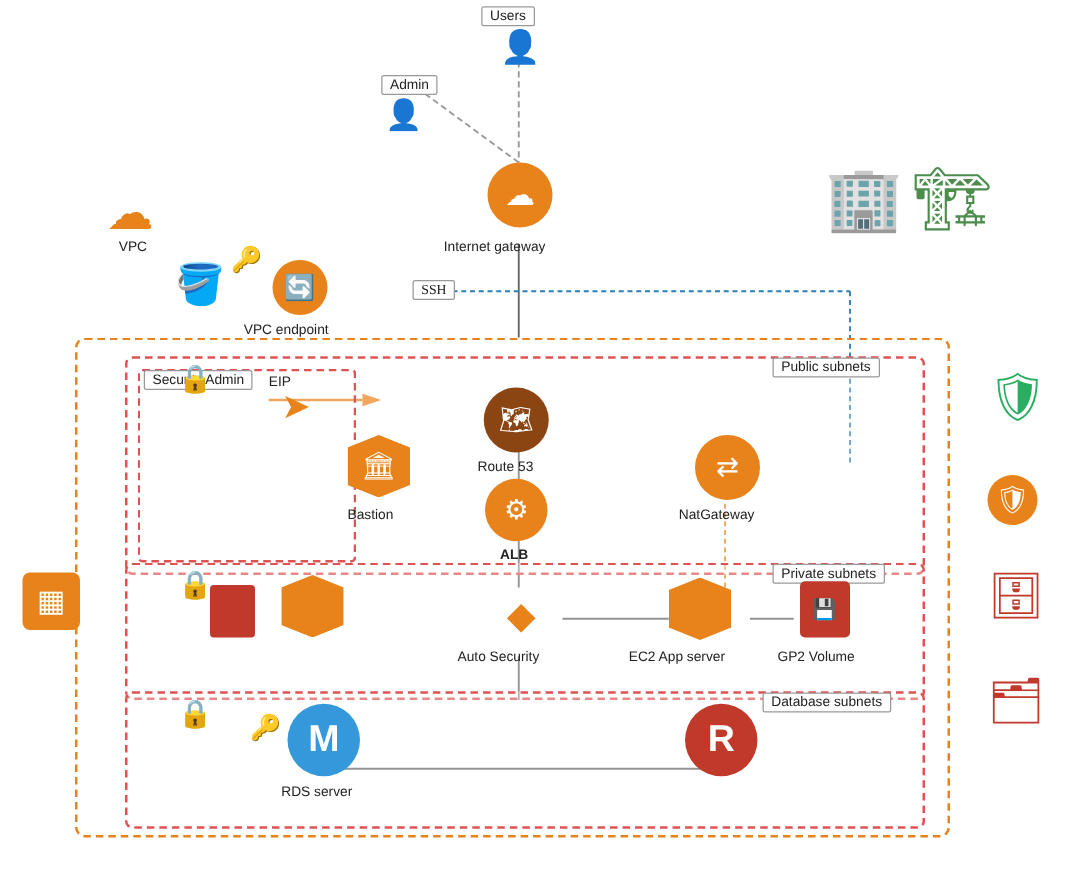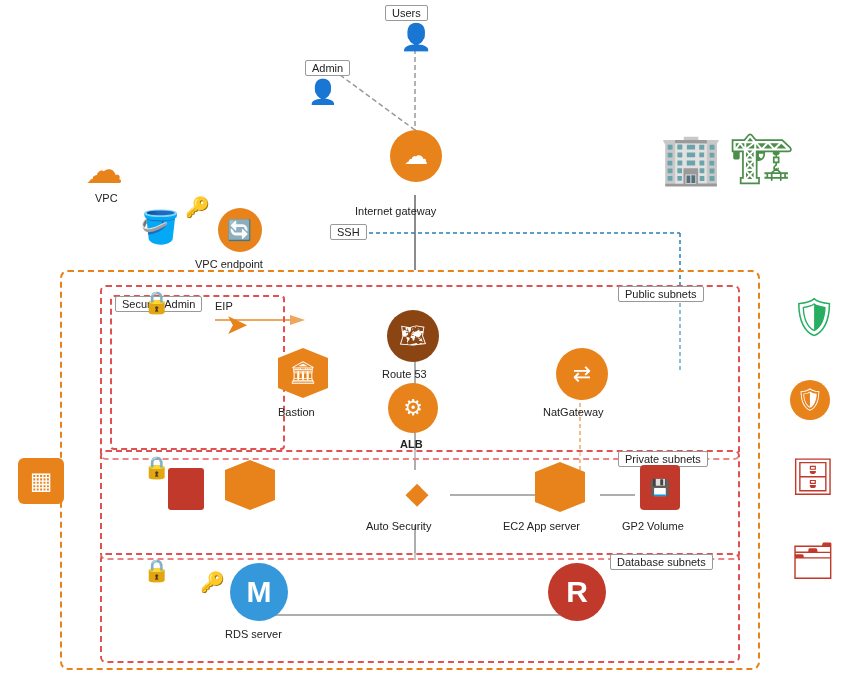--- a/index.html
+++ b/index.html
@@ -147,35 +147,35 @@
 
   <div style="position:absolute; left:400px; top:22px; font-size:26px;">👤</div>
 
   <div class="label box-label" style="left:305px; top:60px;text-align:center;">Admin</div>
 
   <div style="position:absolute; left:308px; top:78px; font-size:24px;">👤</div>
 
   <div style="position:absolute; left:390px; top:130px; width:52px; height:52px; background:#e8821a; border-radius:50%; display:flex; align-items:center; justify-content:center; font-size:24px; color:white;">
     ☁
   </div>
-  <div class="label" style="left:355px; top:192px;margin-top:13px;">Internet gateway</div>
+  <div class="label" style="left:355px; top:192px;">Internet gateway</div>
 
   <div style="position:absolute; left:85px; top:148px; font-size:38px; color:#e8821a;">☁</div>
   <div class="label" style="left:95px; top:192px; font-weight:normal;">VPC</div>
 
   <div class="key-icon" style="left:185px; top:195px;">🔑</div>
 
   <div style="position:absolute; left:140px; top:208px; font-size:32px;">🪣</div>
 
   <div style="position:absolute; left:218px; top:208px; width:44px; height:44px; background:#e8821a; border-radius:50%; display:flex; align-items:center; justify-content:center; color:white; font-size:20px;">
     🔄
   </div>
   <div class="label" style="left:195px; top:258px;">VPC endpoint</div>
 
-  <div class="label box-label" style="left:330px; top:224px;">SSH</div>
+  <div class="label box-label" style="left:330px; top:224px;font-family:Liberation Serif, serif;">SSH</div>
 
   <div class="vpc-box"></div>
 
   <div class="public-subnets"></div>
   <div class="label box-label" style="left:618px; top:286px;">Public subnets</div>
 
   <div class="private-subnets"></div>
   <div class="label box-label" style="left:618px; top:451px;">Private subnets</div>
 
   <div class="db-subnets"></div>

